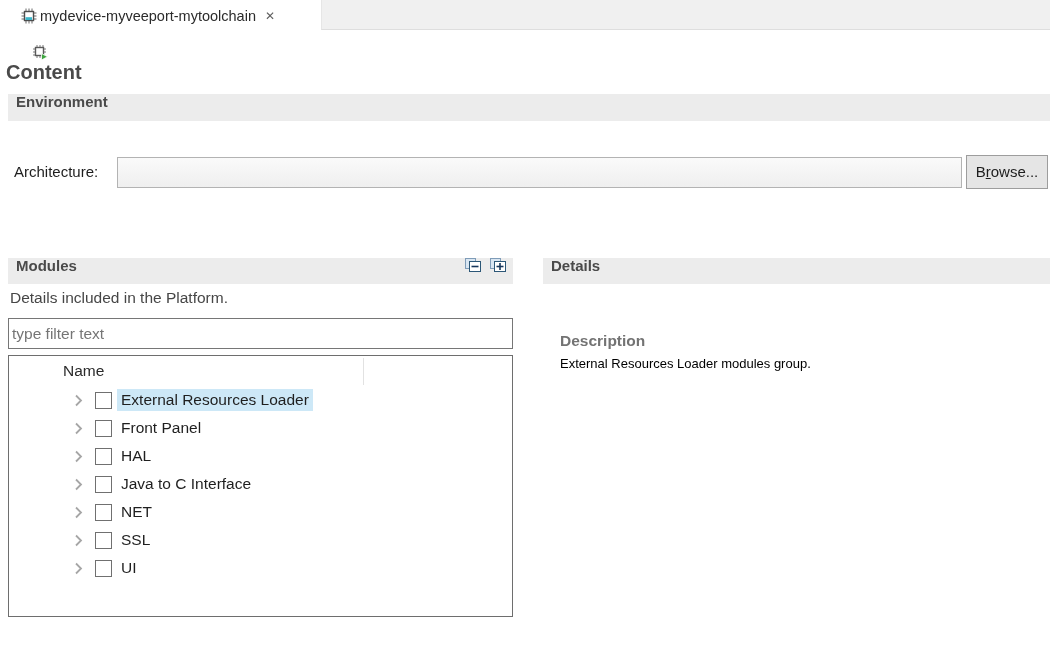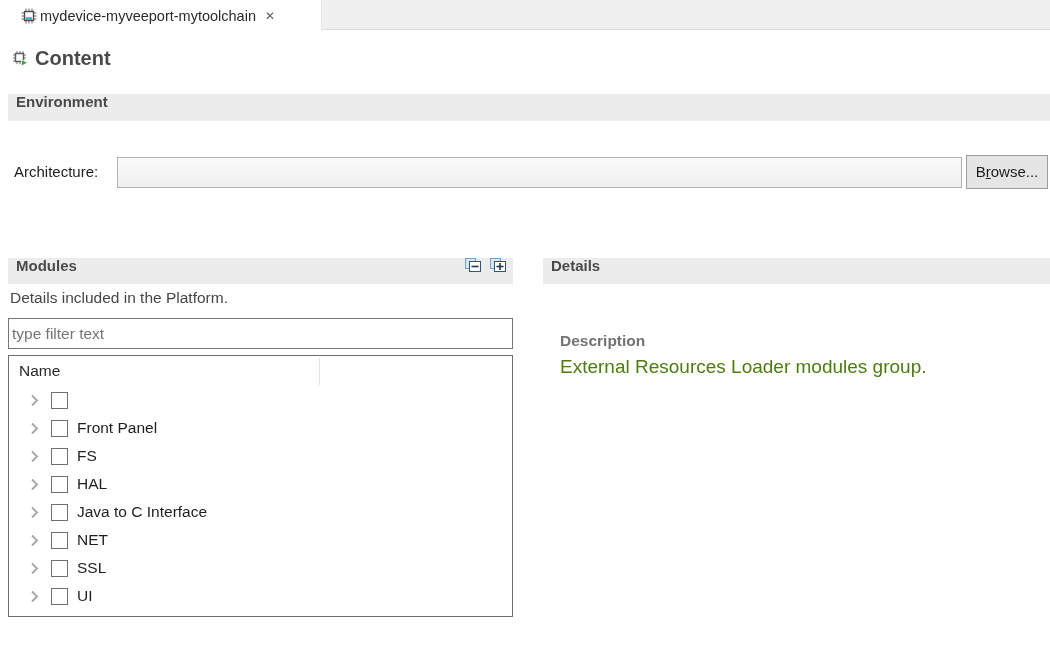--- a/index.html
+++ b/index.html
@@ -16,21 +16,21 @@
     position: absolute; left: 0; top: 0; width: 319px; height: 31px;
     background: #ffffff; display: flex; align-items: center; padding-left: 21px;
   }
   .tab-active .tab-title { font-size: 14.5px; color: #2b2b2b; margin-left: 3px; white-space: nowrap; }
   .tab-close { margin-left: 9px; font-size: 12px; color: #5f5f5f; cursor: pointer; line-height: 1; }
   .tab-strip {
     position: absolute; left: 321px; top: 0; right: 0; height: 30px;
     background: #f0f0f0; border-bottom: 1px solid #dedede; border-left: 1px solid #e6e6e6;
   }
   
-  .page-head { position: absolute; left: 12px; top: 44px; height: 28px; display: flex; align-items: center; }
+  .page-head { position: absolute; left: 0; top: 44px; height: 28px; display: flex; align-items: center; flex-direction: column; }
   .page-head .page-title { font-size: 20px; font-weight: bold; color: #4a4a4a; margin-left: 6px; }
   
   .section-bar {
     position: absolute; height: 27px; background: #ececec;
     display: flex; align-items: center; padding: 0 6px 12px 8px;
   }
   .section-bar .section-title { font-size: 15px; font-weight: bold; color: #4a4a4a; }
   .bar-env { left: 8px; right: 0; top: 94px; }
   .bar-modules { left: 8px; width: 505px; top: 258px; height: 26px; }
   .bar-details { left: 543px; right: 0; top: 258px; height: 26px; }
@@ -54,36 +54,36 @@
   
   .modules-subtitle { position: absolute; left: 10px; top: 289px; font-size: 15.5px; color: #464646; }
   .filter-input {
     position: absolute; left: 8px; top: 318px; width: 505px; height: 31px;
     border: 1px solid #767676; background: #ffffff; padding: 0 3px;
     font-size: 15.5px; color: #333; font-family: "Liberation Sans", sans-serif;
   }
   .filter-input::placeholder { color: #757575; opacity: 1; }
   .tree {
     position: absolute; left: 8px; top: 355px; width: 505px; height: 262px;
-    border: 1px solid #6e6e6e; background: #ffffff; overflow: hidden;
+    border: 1px solid #6e6e6e; background: #ffffff; overflow: hidden; padding-left: 44px;
   }
   .tree-header { position: relative; height: 30px; display: flex; align-items: center; }
   .tree-header .col-name { font-size: 15.5px; color: #2b2b2b; padding-left: 10px; }
   .tree-header .col-divider { position: absolute; left: 310px; top: 2px; width: 1px; height: 27px; background: #e2e2e2; }
   .tree-row { height: 28px; display: flex; align-items: center; cursor: default; }
   .twistie { width: 14px; margin-left: 18px; display: flex; align-items: center; justify-content: center; cursor: pointer; }
   .checkbox {
     width: 17px; height: 17px; margin-left: 10px; background: #ffffff;
     border: 1px solid #707070; display: inline-block; cursor: pointer; flex: 0 0 auto;
   }
   .tree-label { font-size: 15.5px; color: #1f1f1f; margin-left: 5px; padding: 2px 4px; white-space: nowrap; }
   .tree-label.selected { background: #cde8f7; }
   
   .desc-title { position: absolute; left: 560px; top: 332px; font-size: 15.5px; font-weight: bold; color: #737373; }
-  .desc-text  { position: absolute; left: 560px; top: 356px; font-size: 19px; color: #4d7c0f; }
+  .desc-text  { position: absolute; left: 560px; top: 356px; font-size: 13px; color: #000000; }
 </style>
 </head>
 <body>
 
 <div class="tabbar">
   <div class="tab-active">
     <span style="display:inline-flex;">
       <svg width="16" height="16" viewBox="0 0 16 16">
         <g stroke="#6a6a6a" stroke-width="1">
           <line x1="5" y1="0.5" x2="5" y2="3"></line>
@@ -167,41 +167,33 @@
     <span class="col-divider"></span>
   </div>
   <div>
   <div class="tree-row">
     <span class="twistie">
       <svg width="9" height="13" viewBox="0 0 9 13">
         <path d="M2 1.5 L7 6.5 L2 11.5" fill="none" stroke="#a6a6a6" stroke-width="1.8"></path>
       </svg>
     </span>
     <span class="checkbox"></span>
+    <span class="tree-label selected">External Resources Loader</span>
   </div>
 
   <div class="tree-row">
     <span class="twistie">
       <svg width="9" height="13" viewBox="0 0 9 13">
         <path d="M2 1.5 L7 6.5 L2 11.5" fill="none" stroke="#a6a6a6" stroke-width="1.8"></path>
       </svg>
     </span>
     <span class="checkbox"></span>
     <span class="tree-label">Front Panel</span>
   </div>
 
-  <div class="tree-row">
-    <span class="twistie">
-      <svg width="9" height="13" viewBox="0 0 9 13">
-        <path d="M2 1.5 L7 6.5 L2 11.5" fill="none" stroke="#a6a6a6" stroke-width="1.8"></path>
-      </svg>
-    </span>
-    <span class="checkbox"></span>
-    <span class="tree-label">FS</span>
-  </div>
 
   <div class="tree-row">
     <span class="twistie">
       <svg width="9" height="13" viewBox="0 0 9 13">
         <path d="M2 1.5 L7 6.5 L2 11.5" fill="none" stroke="#a6a6a6" stroke-width="1.8"></path>
       </svg>
     </span>
     <span class="checkbox"></span>
     <span class="tree-label">HAL</span>
   </div>

